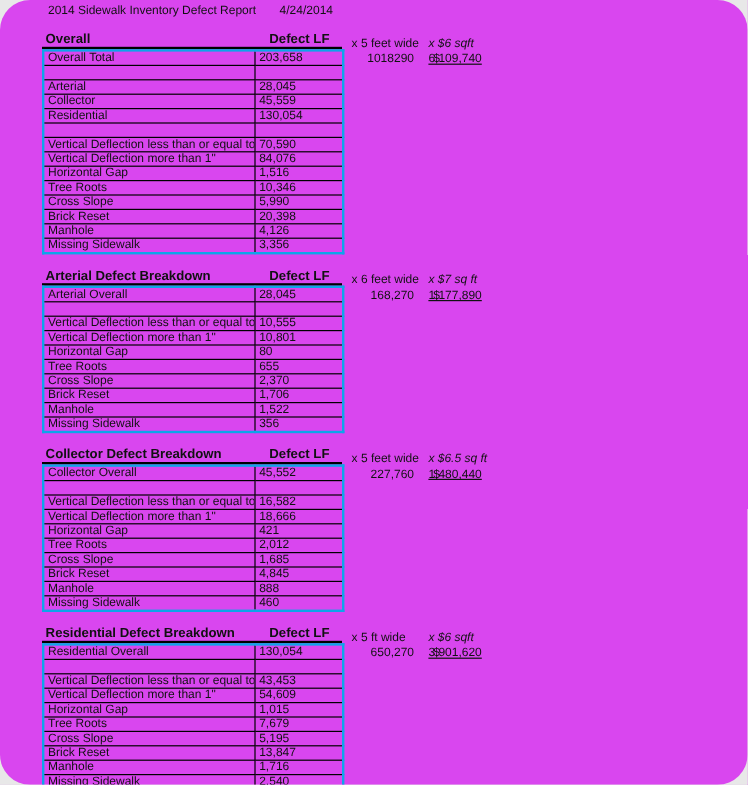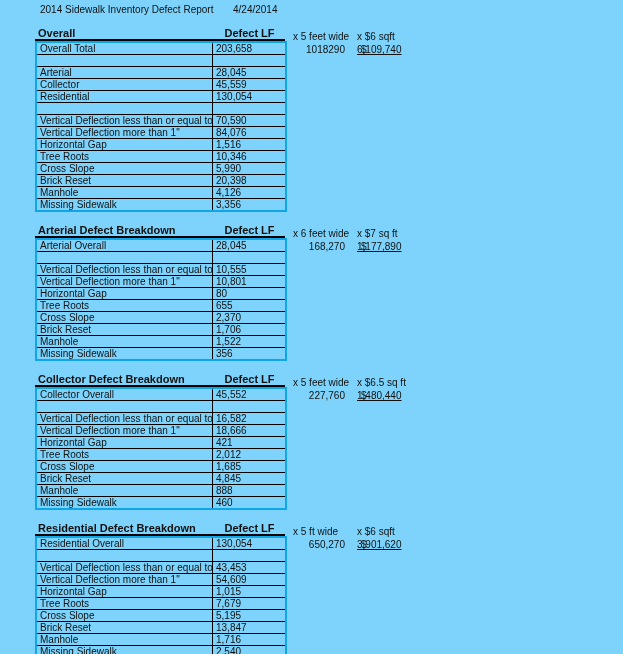--- a/index.html
+++ b/index.html
@@ -1,41 +1,42 @@
 <!DOCTYPE html>
 <html><head>
 <meta charset="utf-8">
 <style>
   html,body{margin:0;padding:0;background:#e8e8e8;}
   .page{
     position:relative;
     width:623px;height:654px;
-    background:#7dd3fc;
+    background:#d946ef;
     font-family:"Liberation Sans",sans-serif;
     font-size:10px;color:#111;
     overflow:hidden;
     box-sizing:border-box;
+    border-radius:25px;
   }
   .title-row{position:relative;padding-top:4px;height:12px;}
   .report-title{position:absolute;left:40px;top:4px;white-space:nowrap;}
   .report-date{position:absolute;left:233px;top:4px;white-space:nowrap;}
 
   .section{position:relative;margin:13px 0 0 35px;width:585px;}
   .section:first-child{margin-top:12px;}
 
   .sec-header{
     display:flex;width:250px;height:13px;align-items:flex-end;
     border-bottom:2px solid #000;
     font-weight:bold;font-size:11px;box-sizing:border-box;
   }
   .sec-title{width:176px;padding-left:3px;white-space:nowrap;overflow:hidden;}
   .sec-col{width:71px;text-align:center;white-space:nowrap;}
 
   .width-note{position:absolute;left:258px;top:3px;white-space:nowrap;}
-  .rate-note{position:absolute;left:322px;top:3px;white-space:nowrap;}
+  .rate-note{position:absolute;left:322px;top:3px;white-space:nowrap;font-style:italic;}
   .sqft-total{position:absolute;left:150px;top:16px;width:160px;text-align:right;white-space:nowrap;}
   .dollar{position:absolute;left:326px;top:16px;}
   .cost-total{position:absolute;left:322px;top:16px;width:46px;text-align:left;white-space:nowrap;text-decoration:underline;}
 
   table.defect-table{
     border-collapse:collapse;table-layout:fixed;
     width:250px;border:2px solid #0ea5e9;
   }
   table.defect-table td{
     border:1px solid #000;

